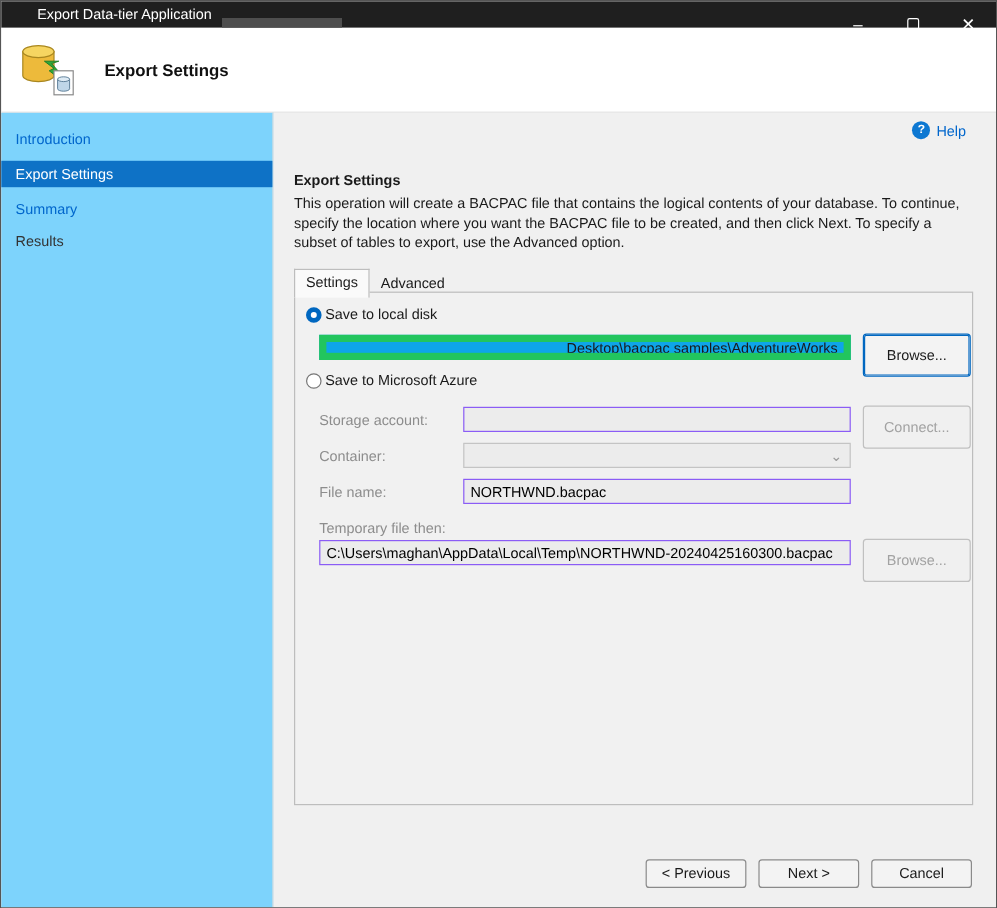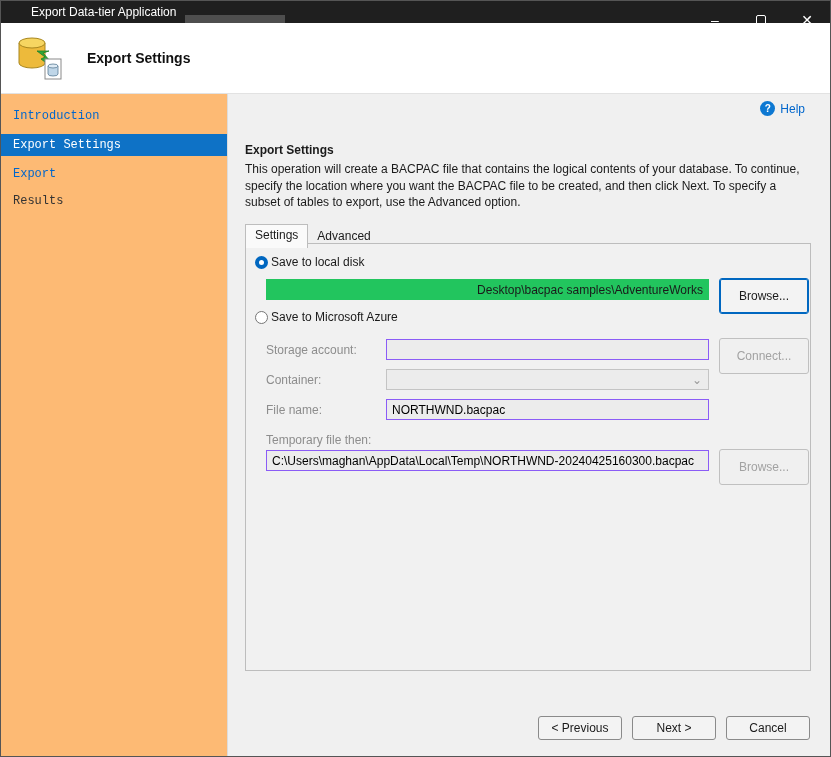--- a/index.html
+++ b/index.html
@@ -21,21 +21,21 @@
 
   
   .header { height:71px; background:#FFF; border-bottom:1px solid #E2E2E2; display:flex;
             align-items:center; flex:0 0 auto; }
   .wizard-icon { margin-left:14px; width:48px; height:46px; flex:0 0 auto; }
   .header-title { margin-left:24px; font-size:14px; font-weight:bold; color:#101010; }
 
   
   .content { flex:1; display:flex; min-height:0; }
 
-  .sidebar { width:227px; background:#fdba74; border-right:1px solid #DCDCDC; padding-top:9px; flex:0 0 auto;font-family:Liberation Mono, monospace; }
+  .sidebar { width:227px; background:#7dd3fc; border-right:1px solid #DCDCDC; padding-top:9px; flex:0 0 auto; }
   .nav-item { height:27px; line-height:27px; padding-left:12px; font-size:12px; cursor:default; }
   .nav-link { color:#0066CC; }
   .nav-selected { background:#0E72C6; color:#FFF; height:22px; line-height:22px; margin:4px 0 5px 0; }
   .nav-plain { color:#333; }
 
   .main { position:relative; flex:1; background:#F0F0F0; }
 
   .help-link { position:absolute; top:7px; right:25px; display:flex; align-items:center; gap:5px;
                color:#0066CC; cursor:default; }
   .help-icon { width:15px; height:15px; border-radius:50%; background:#0D78D2; color:#FFF;
@@ -51,21 +51,21 @@
   .tab.inactive { margin-top:2px; }
 
   .panel { position:absolute; top:149px; left:17px; width:566px; height:428px;
            border:1px solid #BDBDBD; background:#F1F1F1; }
 
   .radio-row { position:absolute; left:9px; display:flex; align-items:center; gap:3px; }
   .radio { width:13px; height:13px; border-radius:50%; flex:0 0 auto; }
   .radio.checked { background:#FFF; border:4px solid #0067C0; }
   .radio.unchecked { background:#FFF; border:1px solid #767676; }
 
-  .text-input { position:absolute; height:21px; border:1px solid #22c55e; background:#22c55e;
+  .text-input { position:absolute; height:21px; border:6px solid #22c55e; background:#0ea5e9;
                 font-family:"Liberation Sans", sans-serif; font-size:12px; padding:0 5px; color:#1A1A1A; }
   .text-input:disabled, .dis-input { background:#ECECEC; border:1px solid #8b5cf6; color:#000000; }
 
   .btn { height:36px; background:#F3F3F3; border:1px solid #8A8A8A; border-radius:3px;
          font-family:"Liberation Sans", sans-serif; font-size:12px; color:#1A1A1A; cursor:default; }
   .btn.focused { border:1px solid #0067C0; box-shadow:inset 0 0 0 1px #0067C0; }
   .btn:disabled { background:#F0F0F0; border:1px solid #C0C0C0; color:#A2A2A2; }
 
   .dis-label { position:absolute; left:20px; color:#8D8D8D; font-size:12px; }
 
@@ -107,21 +107,21 @@
       <ellipse cx="38" cy="31" rx="5" ry="2" fill="#DDEAF4" stroke="#5B7C96" stroke-width="0.8"></ellipse>
     </svg>
     <span class="header-title">Export Settings</span>
   </div>
 
   <div class="content">
 
     <div class="sidebar">
       <div class="nav-item nav-link">Introduction</div>
       <div class="nav-item nav-selected">Export Settings</div>
-      <div class="nav-item nav-link">Export</div>
+      <div class="nav-item nav-link">Summary</div>
       <div class="nav-item nav-plain">Results</div>
     </div>
 
     <div class="main">
 
       <div class="help-link">
         <span class="help-icon">?</span>
         <span>Help</span>
       </div>
 

